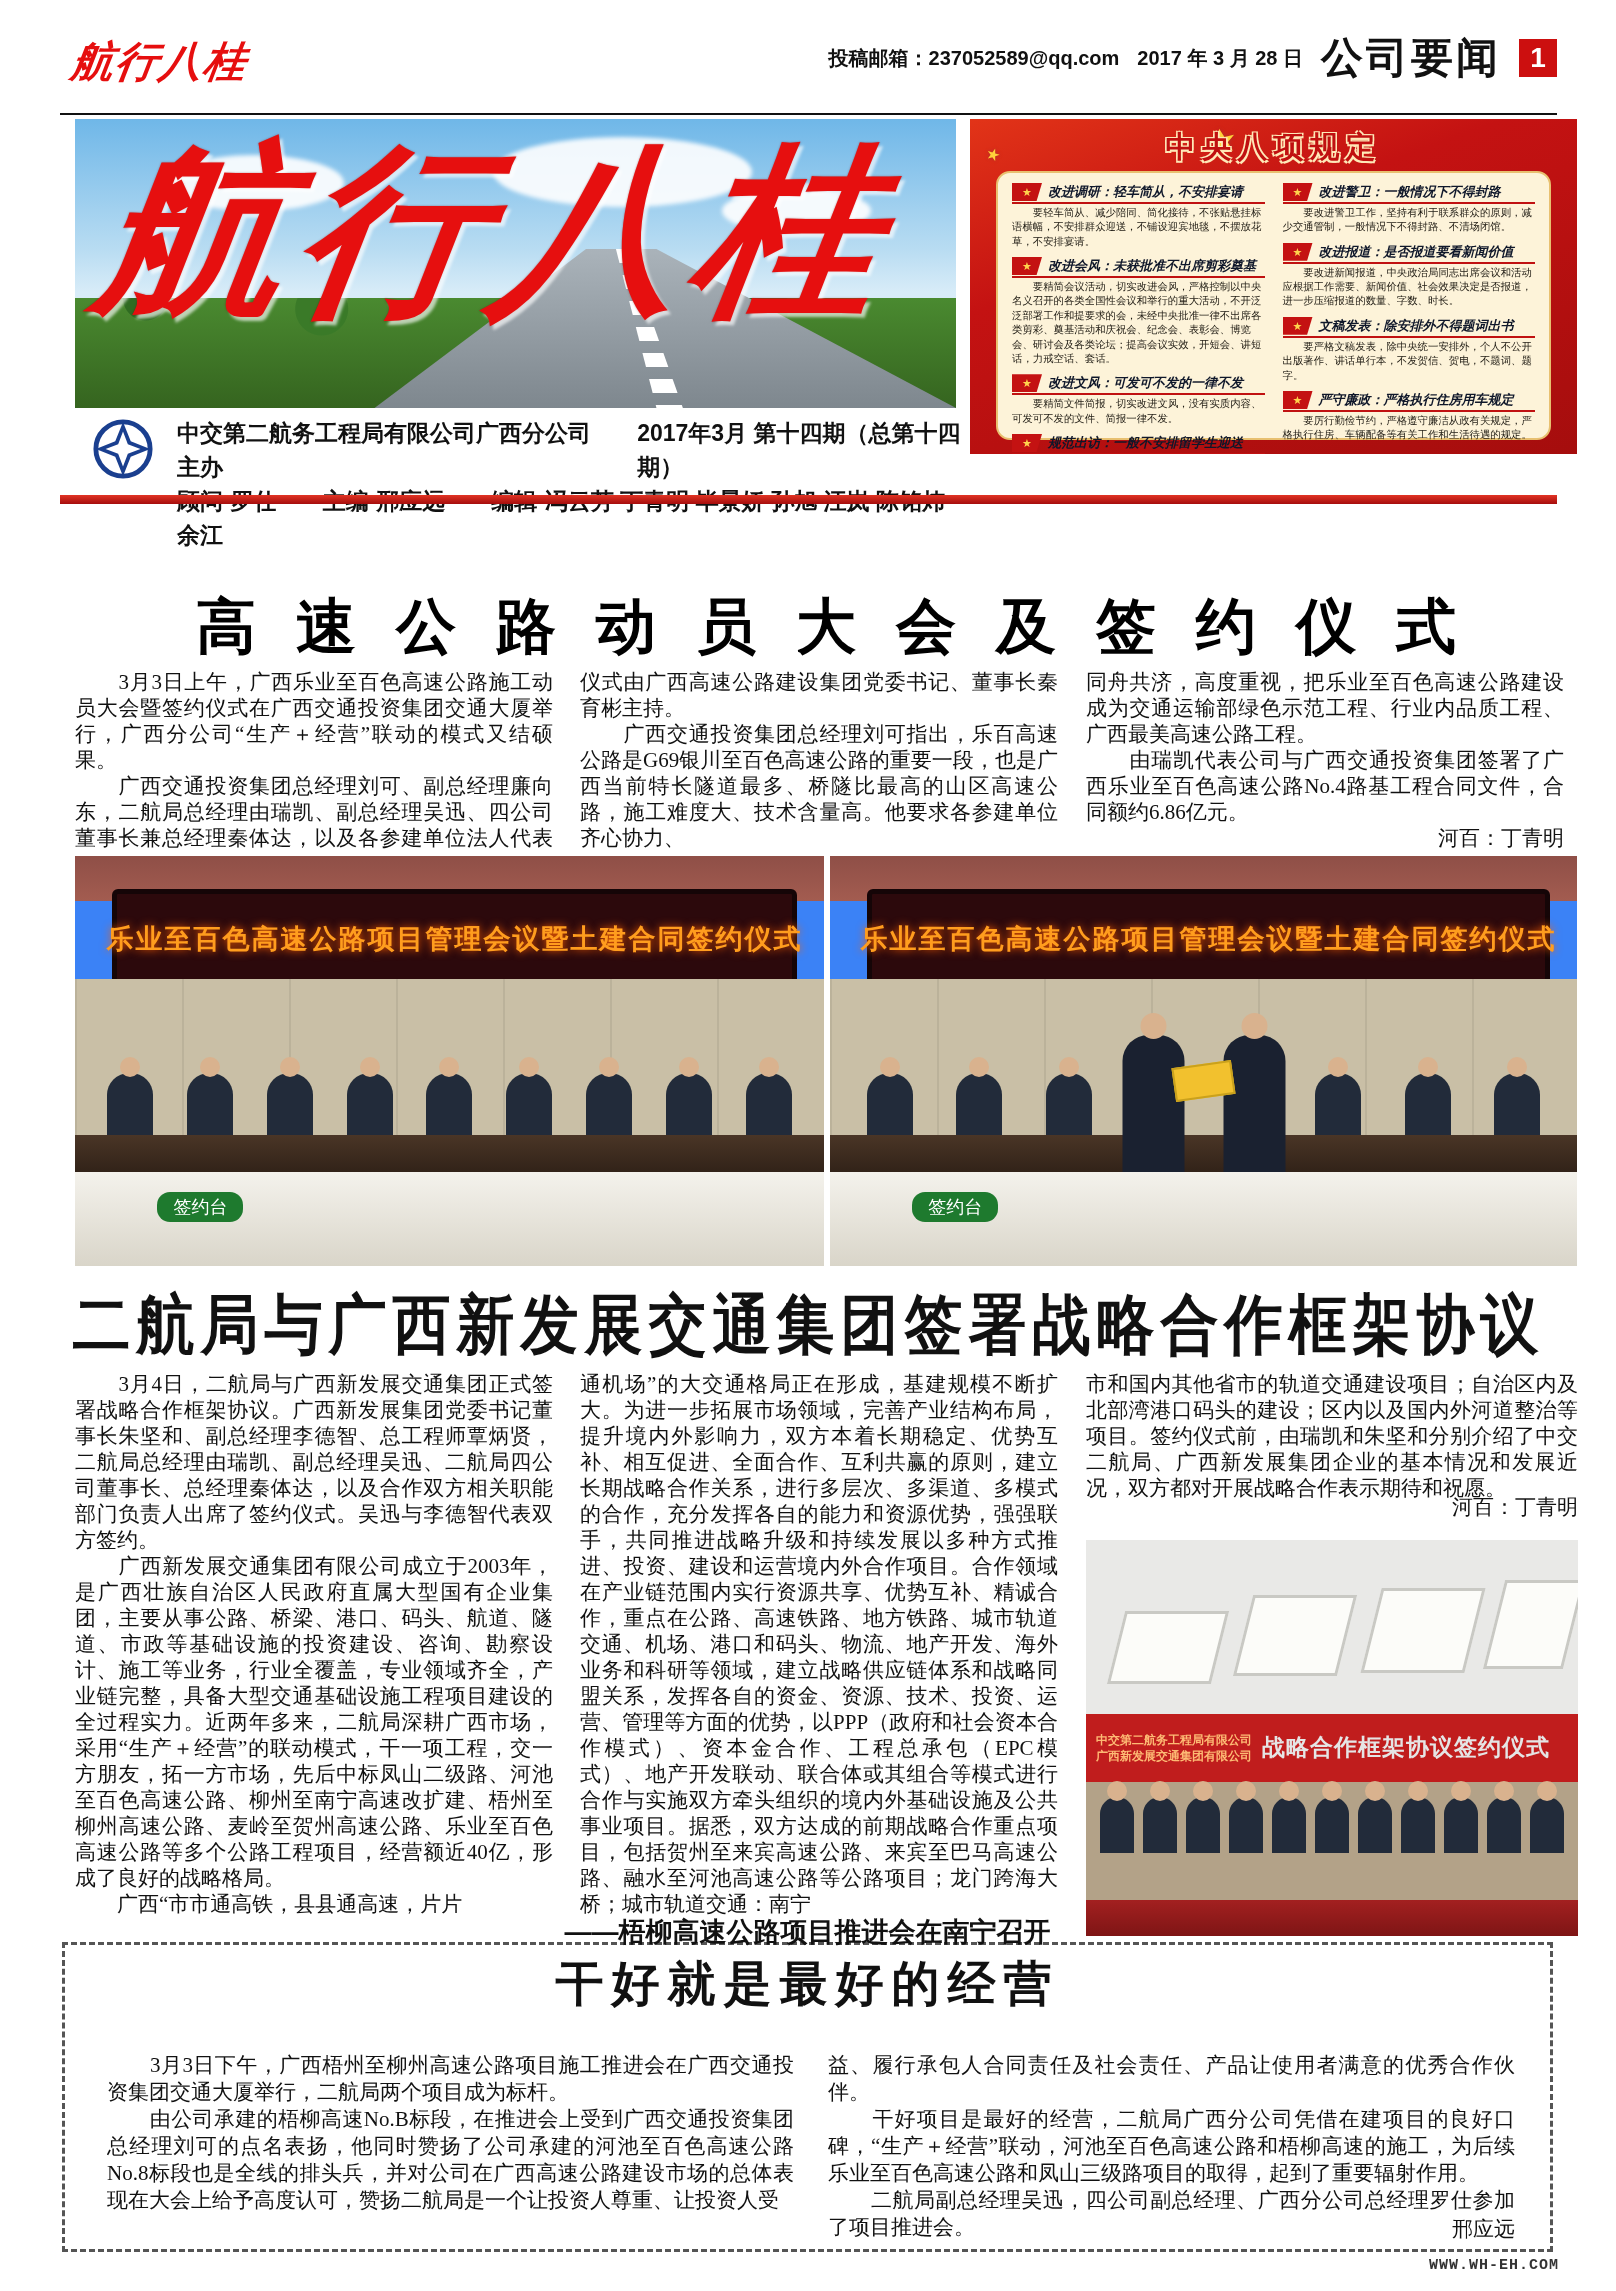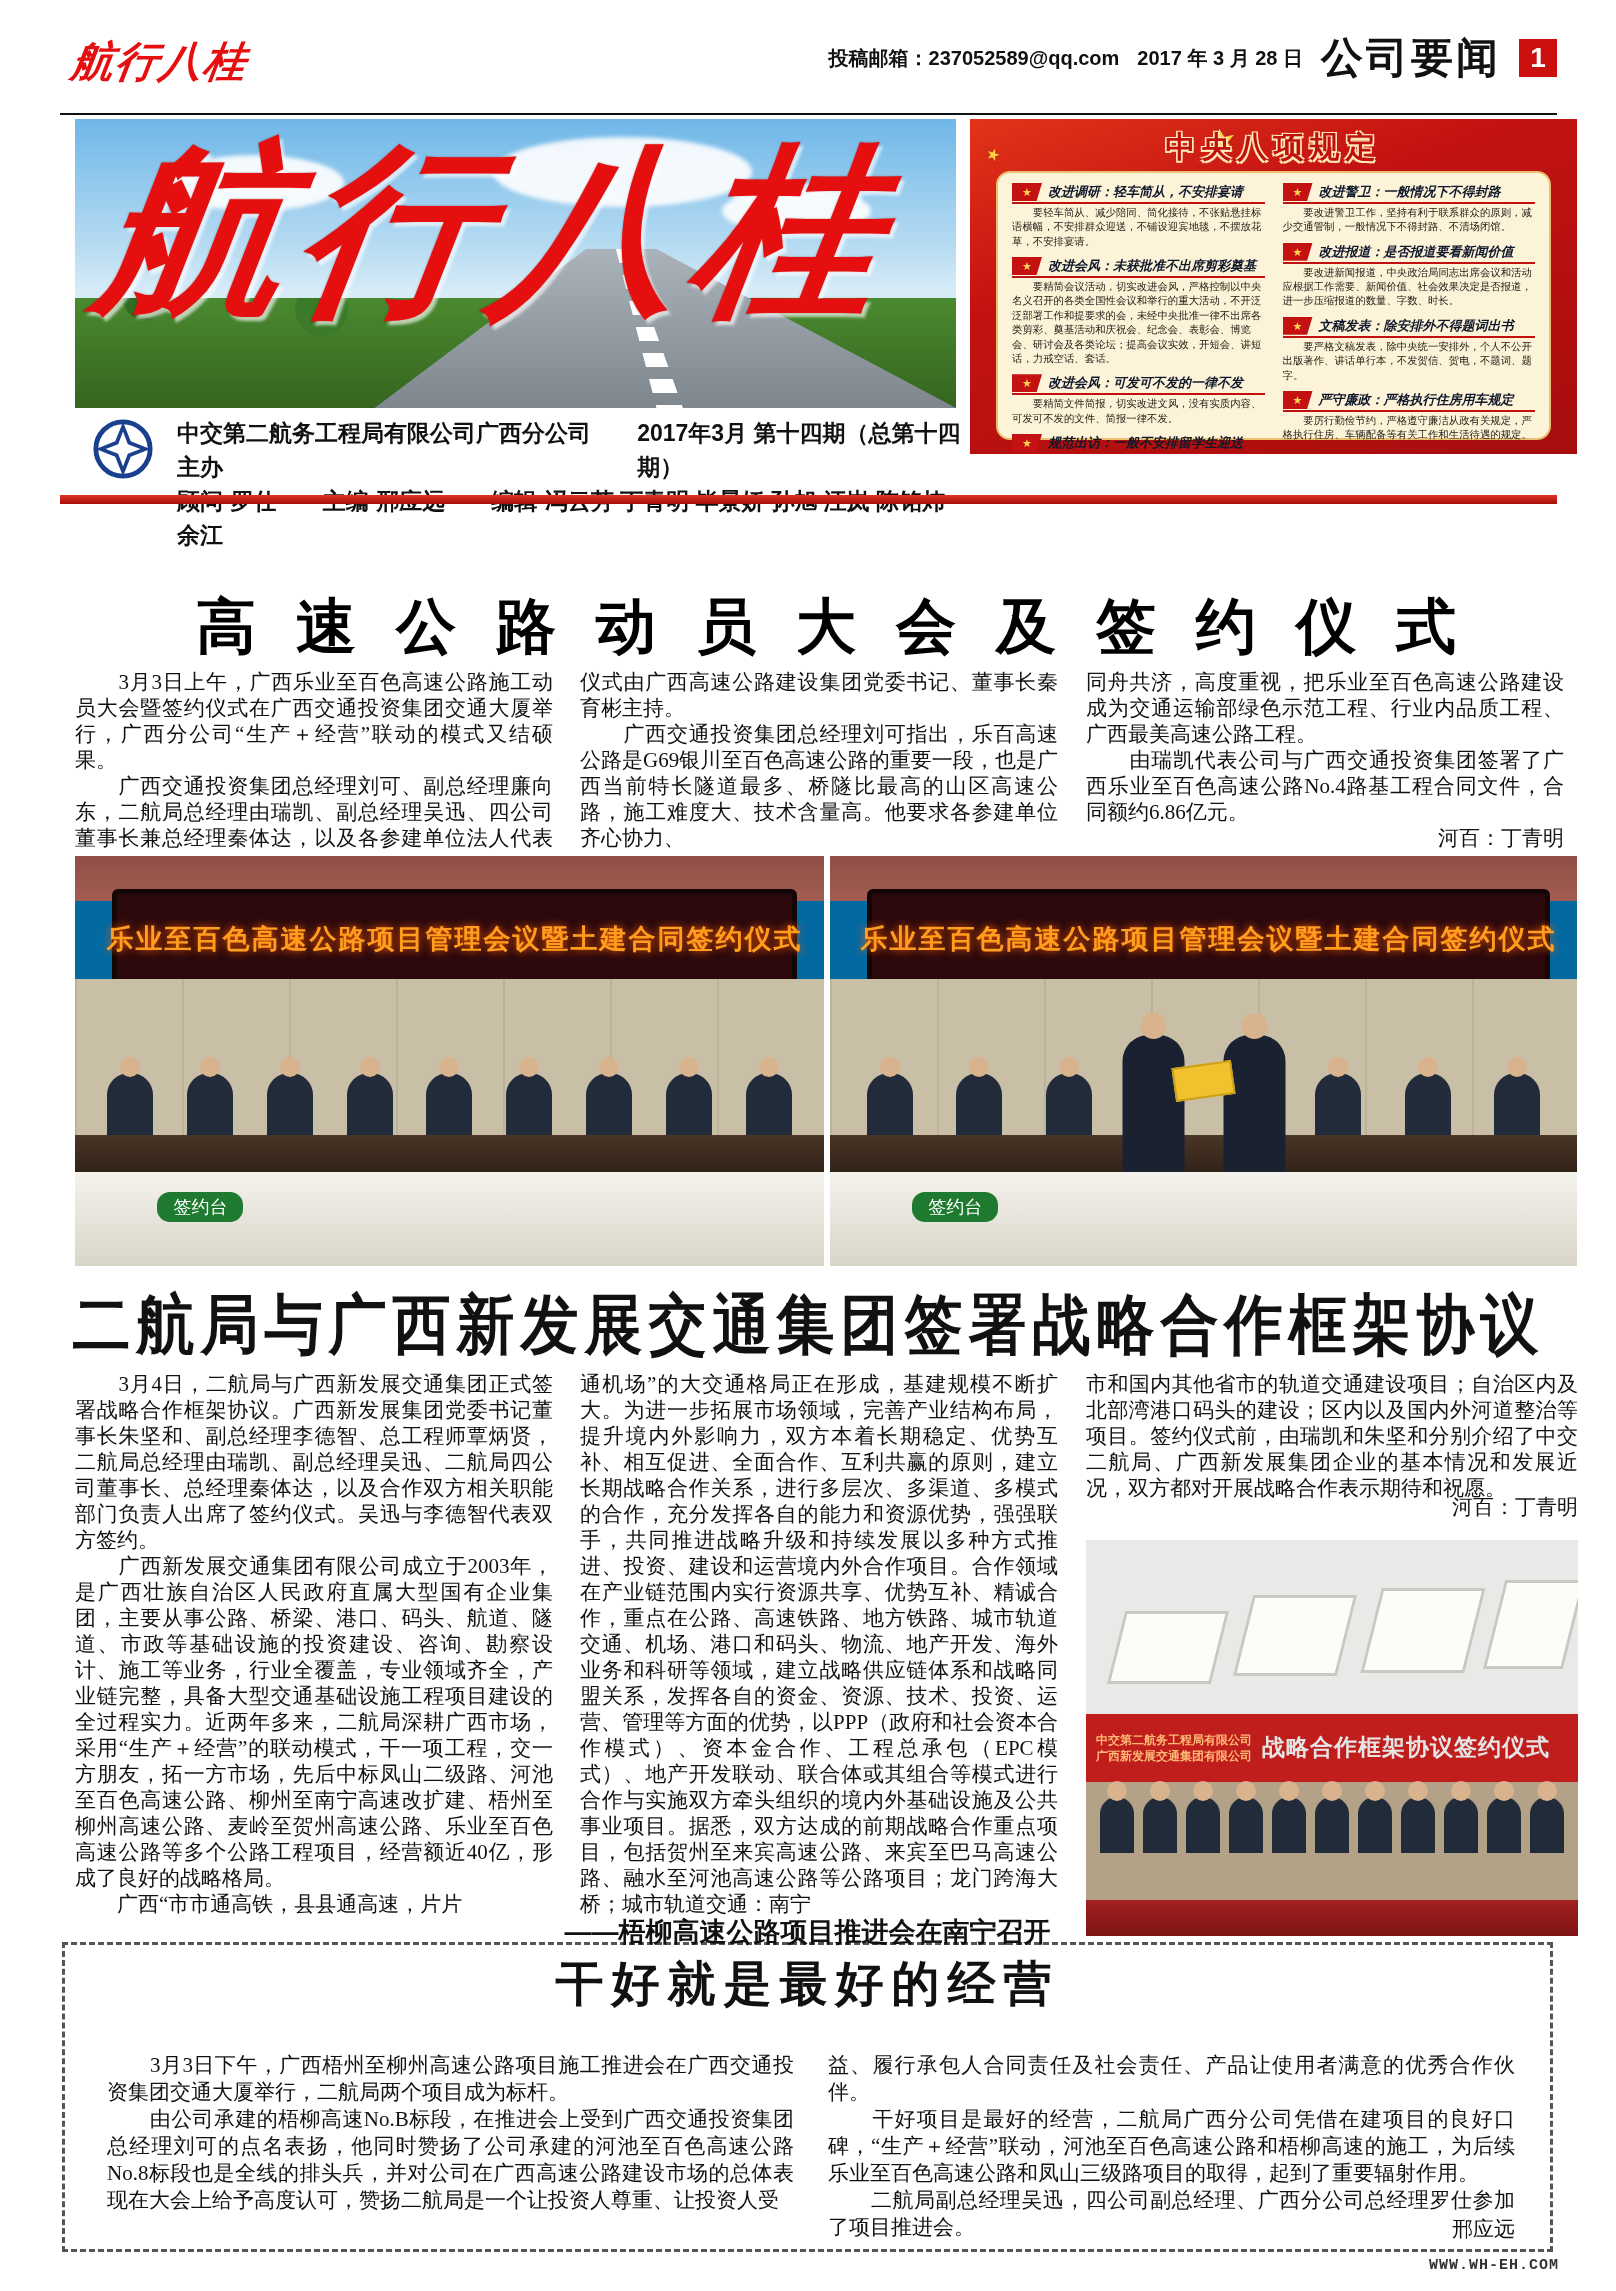--- a/index.html
+++ b/index.html
@@ -70,21 +70,21 @@
   .a1-head{left:75px;width:1502px;text-align:center;font-family:"Liberation Sans","DejaVu Sans",sans-serif;
            font-weight:900;font-size:60px;line-height:1;color:#000;}
   #a1-h1{top:524px;letter-spacing:46px;text-indent:46px;}
   #a1-h2{top:597px;letter-spacing:40px;text-indent:40px;}
   .coltxt{font-size:21px;line-height:26px;text-align:justify;white-space:pre-line;overflow:hidden;}
   .a1col{top:669px;height:181px;width:478px;}
   #a1c1{left:75px;} #a1c2{left:580px;} #a1c3{left:1086px;height:155px;}
   #a1-byline{left:1086px;top:824px;width:478px;text-align:right;font-size:21px;}
 
   
-  .photo{top:856px;height:410px;overflow:hidden;background:#0369a1;}
+  .photo{top:856px;height:410px;overflow:hidden;background:#3b82f6;}
   #photoA{left:75px;width:749px;} #photoB{left:830px;width:747px;}
   .ph-walltop{position:absolute;left:0;top:0;width:100%;height:11%;
               background:linear-gradient(#8f4f47,#a35c50);}
   .ph-led{position:absolute;left:5%;top:8%;width:90%;height:22%;background:#2c090c;
           border:5px solid #150507;border-radius:6px;display:flex;align-items:center;justify-content:center;}
   .ph-ledtxt{color:#ff9d1e;font-size:27px;font-weight:bold;letter-spacing:2px;
              font-family:"Liberation Sans","DejaVu Sans",sans-serif;text-shadow:0 0 8px #ff5e00;white-space:nowrap;}
   .ph-wall{position:absolute;left:0;top:30%;width:100%;height:40%;
            background:repeating-linear-gradient(90deg,rgba(0,0,0,.07) 0 2px,transparent 2px 107px),#c9bfa6;}
   .people{position:absolute;left:2%;width:96%;display:flex;justify-content:space-around;}
@@ -181,21 +181,21 @@
         <div class="reg-item">
           <div class="reg-head">
               <span class="reg-flag">★</span>
               <span class="reg-headtxt">改进会风：未获批准不出席剪彩奠基</span>
             </div>
           <div class="reg-body">要精简会议活动，切实改进会风，严格控制以中央名义召开的各类全国性会议和举行的重大活动，不开泛泛部署工作和提要求的会，未经中央批准一律不出席各类剪彩、奠基活动和庆祝会、纪念会、表彰会、博览会、研讨会及各类论坛；提高会议实效，开短会、讲短话，力戒空话、套话。</div>
         </div>
         <div class="reg-item">
           <div class="reg-head">
               <span class="reg-flag">★</span>
-              <span class="reg-headtxt">改进会风：可发可不发的一律不发</span>
+              <span class="reg-headtxt">改进文风：可发可不发的一律不发</span>
             </div>
           <div class="reg-body">要精简文件简报，切实改进文风，没有实质内容、可发可不发的文件、简报一律不发。</div>
         </div>
         <div class="reg-item">
           <div class="reg-head">
               <span class="reg-flag">★</span>
               <span class="reg-headtxt">规范出访：一般不安排留学生迎送</span>
             </div>
 
         </div>

